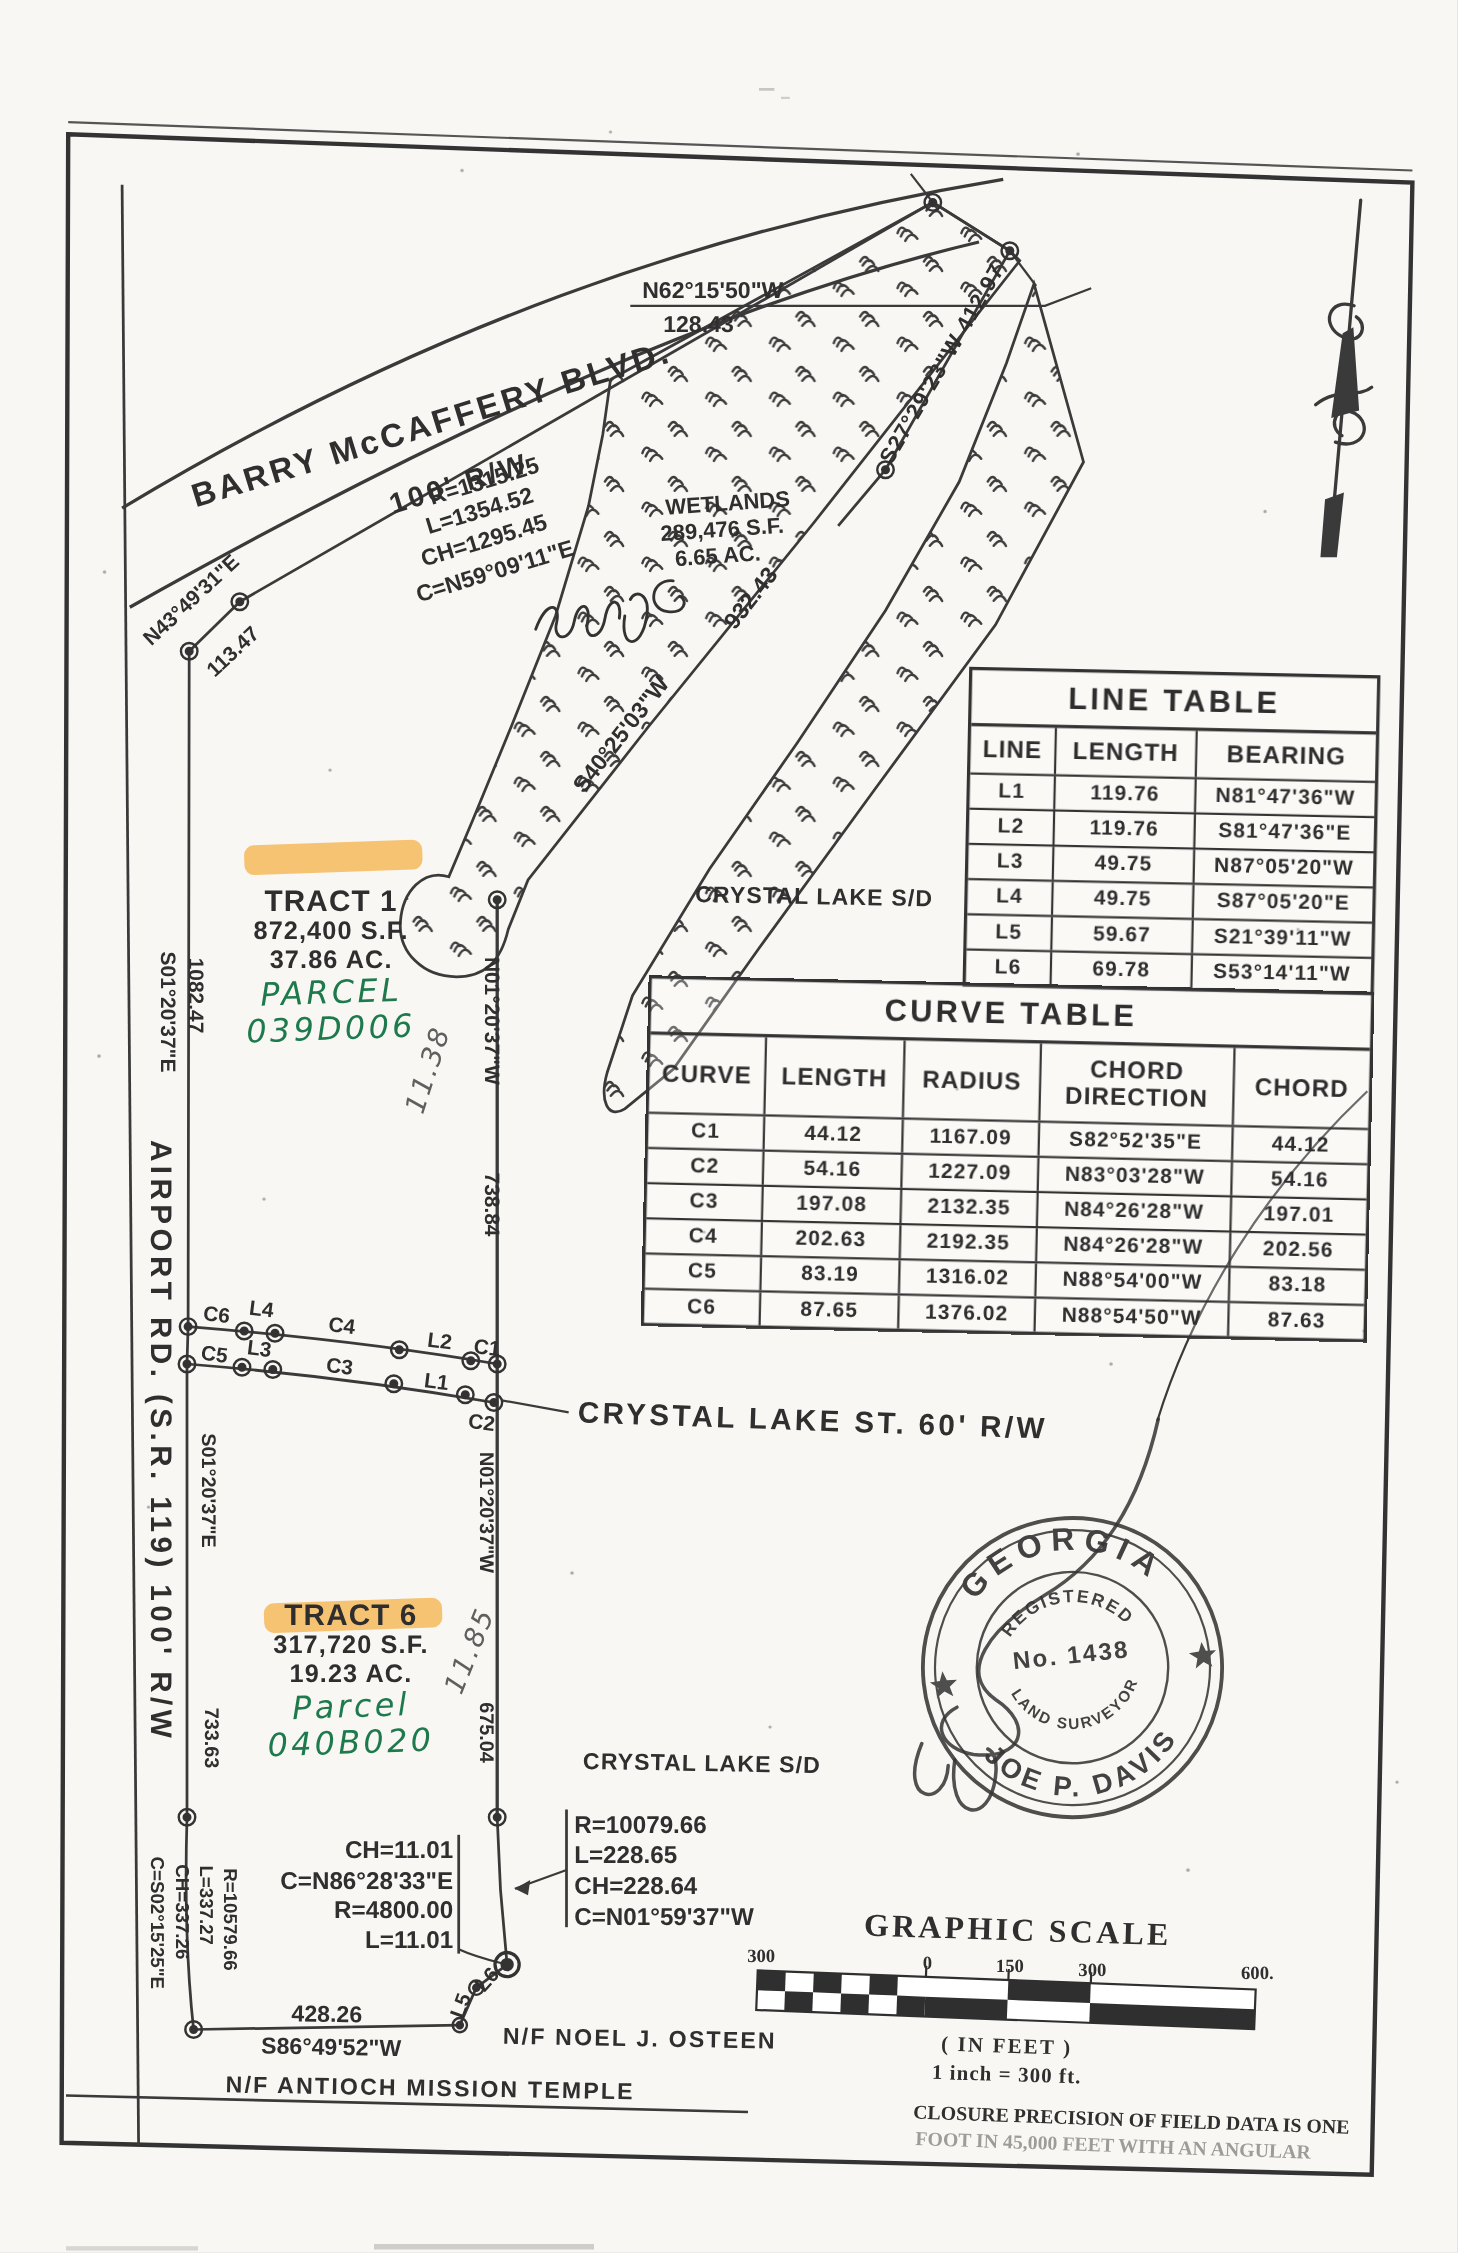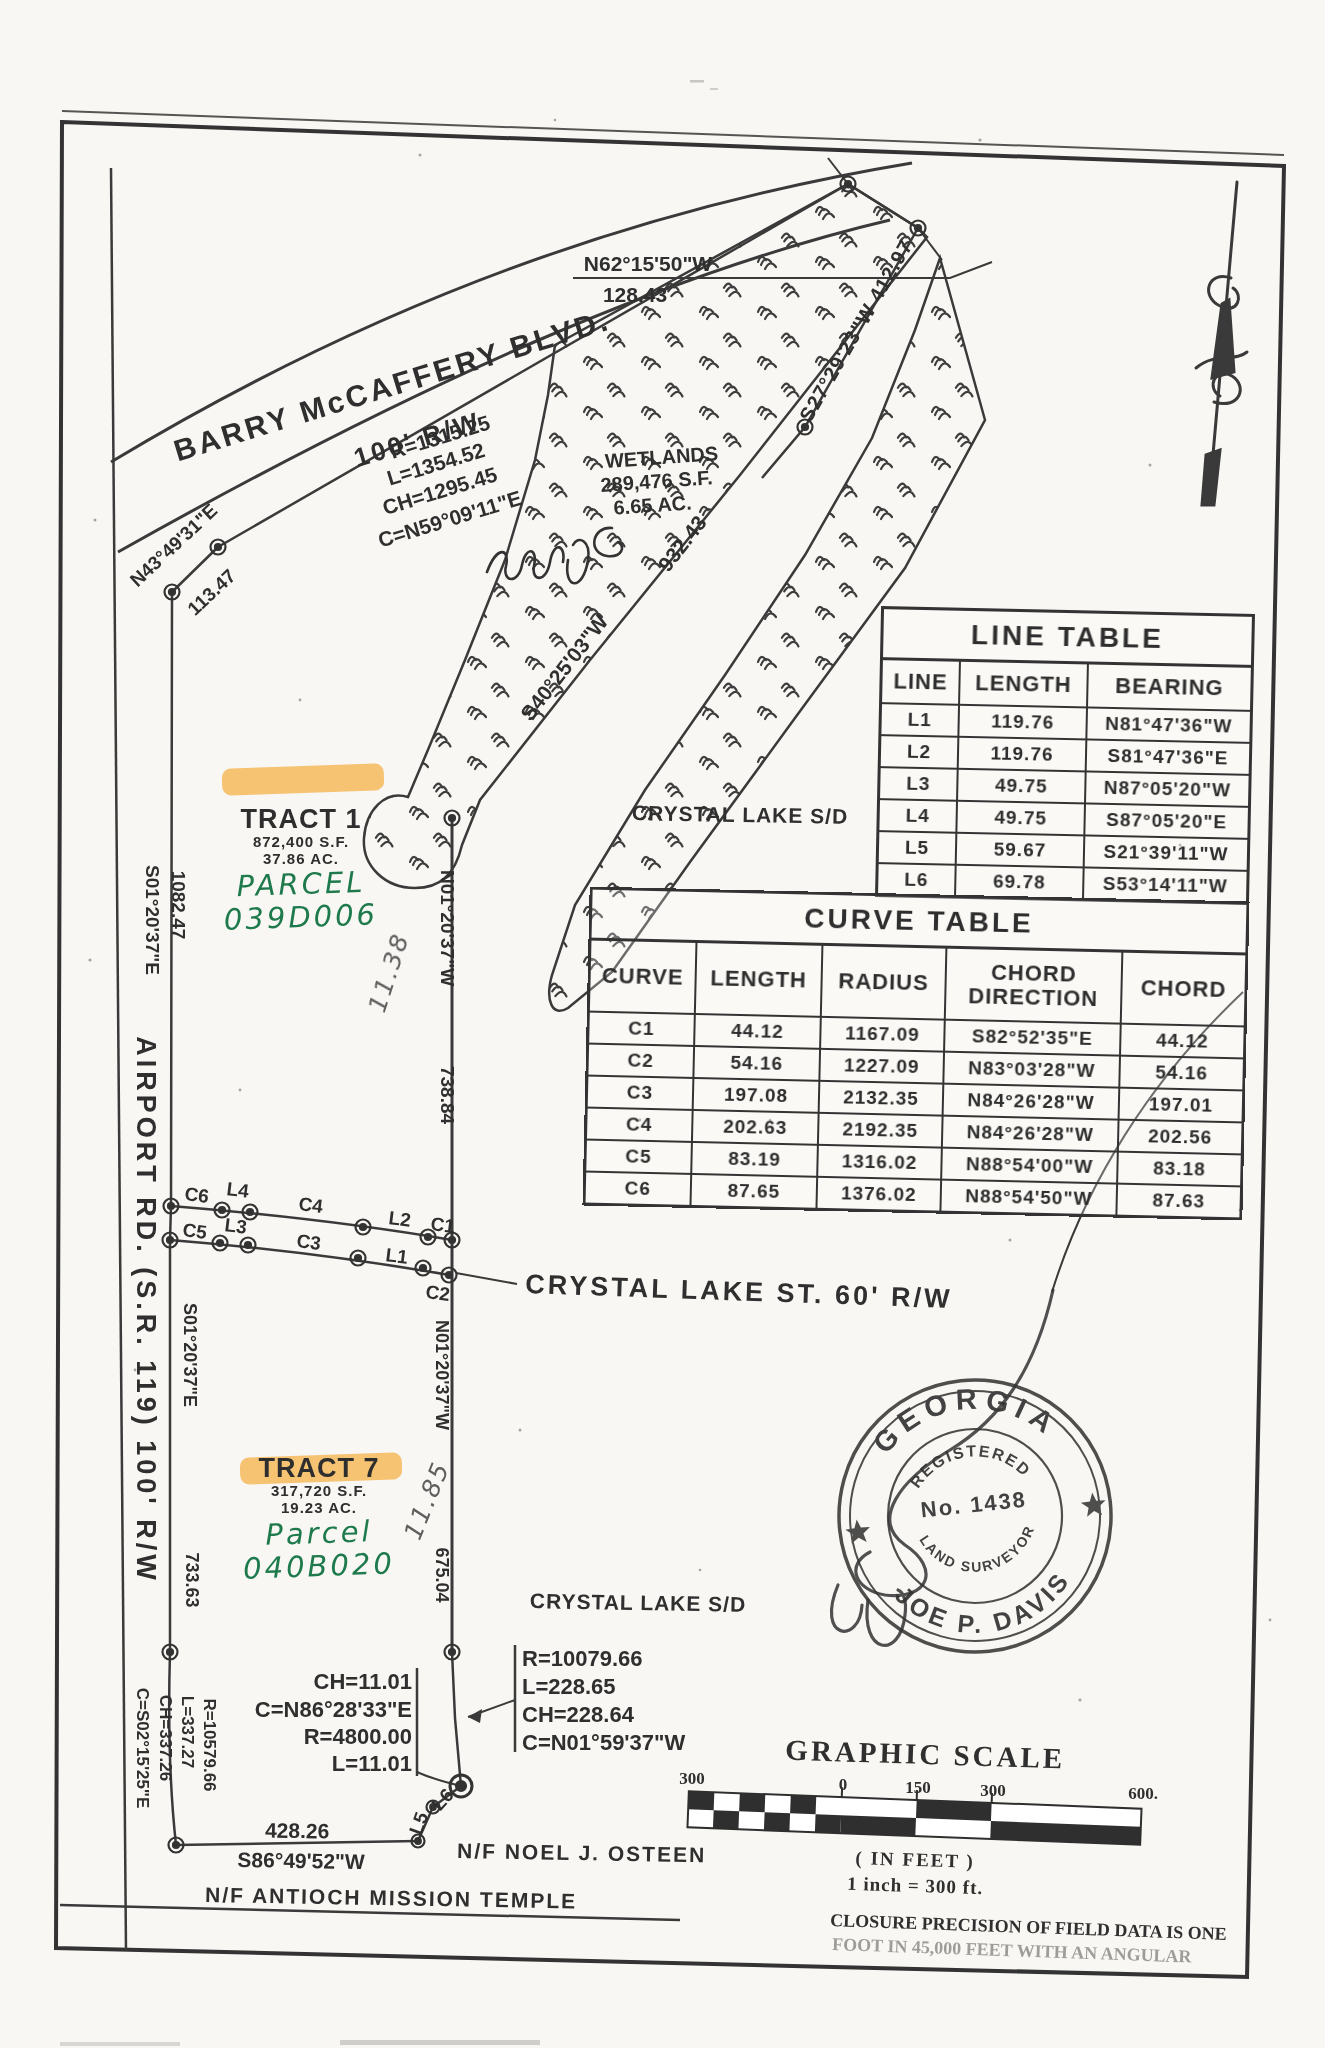--- a/index.html
+++ b/index.html
@@ -22,21 +22,21 @@
   .line-tbl .head .c{font-size:22px;height:42px;}
   .line-tbl .row:not(.head) .c{font-size:19px;height:30px;}
   .curve-tbl{left:586px;top:894px;width:654px;transform:rotate(1.3deg);}
   .curve-tbl .t-title{font-size:28px;line-height:48px;height:48px;}
   .curve-tbl .row{grid-template-columns:106px 126px 124px 176px 1fr;}
   .curve-tbl .head .c{font-size:22px;height:70px;line-height:24px;}
   .curve-tbl .row:not(.head) .c{font-size:19px;height:30px;}
   
   .tract{position:absolute;text-align:center;line-height:1.12;}
   .tract .nm{font-size:27px;font-weight:bold;position:relative;z-index:2;letter-spacing:1px;}
-  .tract .ar{font-size:15px;font-weight:bold;letter-spacing:1px;}
+  .tract .ar{font-size:23px;font-weight:bold;letter-spacing:1px;}
   .hand{font-family:"DejaVu Sans",sans-serif;font-style:italic;color:#1e7a4d;
         letter-spacing:3px;font-size:29px;transform:rotate(-2deg);line-height:1.15;}
   .hl{position:absolute;background:rgba(245,160,30,0.6);border-radius:9px;z-index:1;}
   .pencil{position:absolute;font-family:"DejaVu Sans",sans-serif;font-style:italic;
           color:#5f5f5f;font-size:25px;letter-spacing:2px;}
 </style>
 </head>
 <body>
 
 <div class="page">
@@ -431,21 +431,21 @@
     <div class="nm">TRACT 1</div>
     <div class="ar">872,400 S.F.</div>
     <div class="ar">37.86 AC.</div>
     <div class="hand">PARCEL</div>
     <div class="hand" ind="">039D006</div>
   </div>
   <div class="pencil" style="left:348px;top:958px;transform:rotate(-72deg);">11.38</div>
 
   <div class="hl" style="left:240px;top:1455px;width:162px;height:27px;transform:rotate(-2deg);"></div>
   <div class="tract" style="left:224px;top:1453px;width:190px;">
-    <div class="nm">TRACT 7</div>
+    <div class="nm">TRACT 6</div>
     <div class="ar">317,720 S.F.</div>
     <div class="ar">19.23 AC.</div>
     <div class="hand">Parcel</div>
     <div class="hand">040B020</div>
   </div>
   <div class="pencil" style="left:386px;top:1486px;transform:rotate(-68deg);">11.85</div>
 
 </div>
 
 </body></html>

